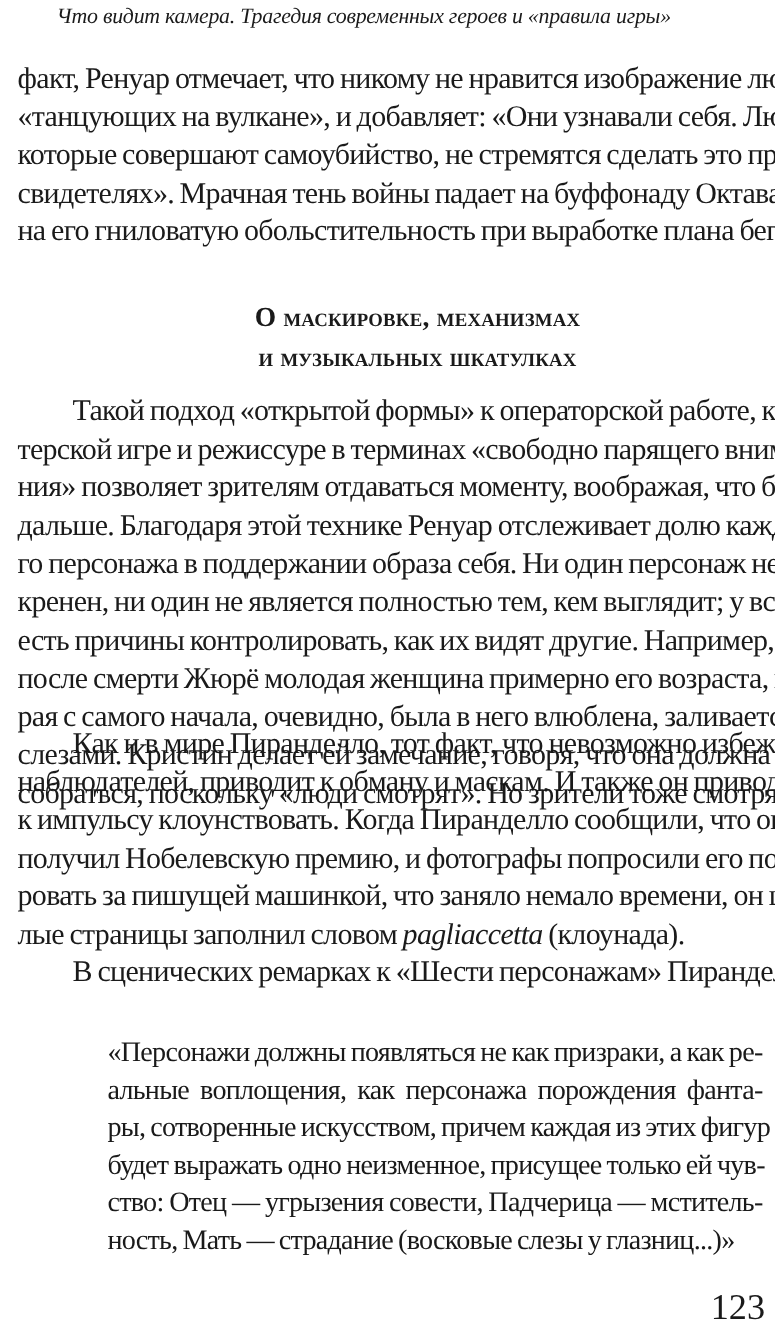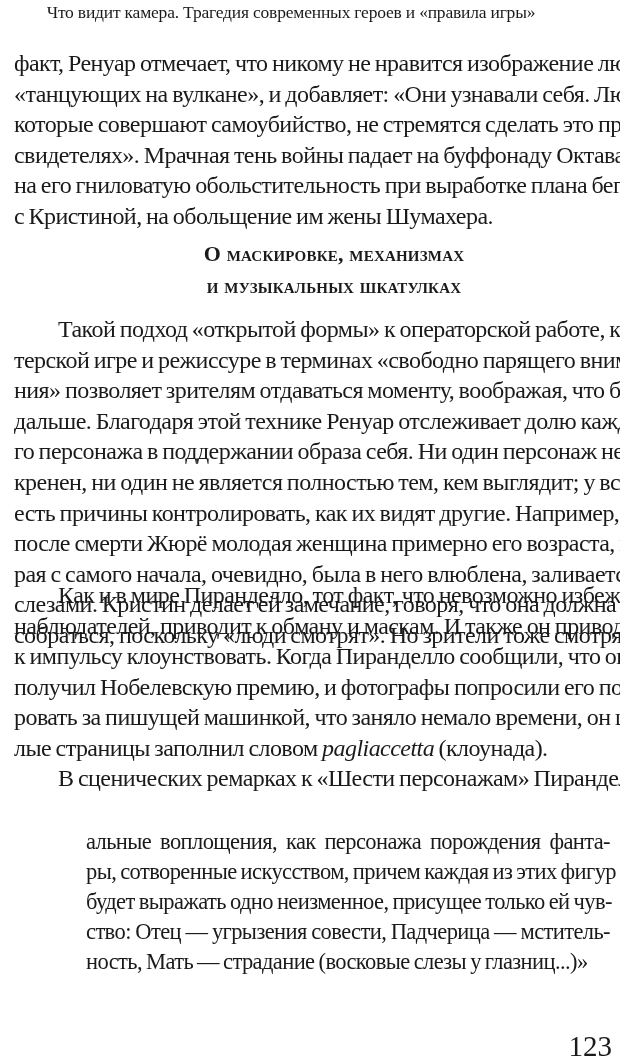--- a/index.html
+++ b/index.html
@@ -2,21 +2,21 @@
 <html><head>
 <meta charset="utf-8">
 <style>
   html, body { margin: 0; padding: 0; background: #ffffff; }
   body {
     width: 620px; height: 1063px; position: relative; overflow: hidden;
     font-family: "Liberation Serif", "DejaVu Serif", serif; color: #1a1a1a;
   }
   .running-head {
     position: absolute; left: 0; width: 582px; top: 2px;
-    text-align: center; font-size: 17.5px; letter-spacing: -0.2px;
+    text-align: center; font-style: italic; font-size: 17.5px; letter-spacing: -0.2px;
   }
   .block { position: absolute; left: 14px; width: 596px; }
   .line {
     height: 30.6px; line-height: 30.6px; font-size: 24px;
     text-align: justify; text-align-last: justify; white-space: nowrap;
     letter-spacing: -0.55px; word-spacing: -1px;
   }
   .line.last { text-align-last: left; }
   .line.indent { padding-left: 44px; }
   .heading {
@@ -35,21 +35,20 @@
 <body>
 
 <div class="running-head">Что видит камера. Трагедия современных героев и «правила игры»</div>
 
 <div class="block" style="top:48px;">
   <div class="line">факт, Ренуар отмечает, что никому не нравится изображение людей,</div>
   <div class="line">«танцующих на вулкане», и добавляет: «Они узнавали себя. Люди,</div>
   <div class="line">которые совершают самоубийство, не стремятся сделать это при</div>
   <div class="line">свидетелях». Мрачная тень войны падает на буффонаду Октава,</div>
   <div class="line">на его гниловатую обольстительность при выработке плана бегства</div>
-  <div class="line last">с Кристиной, на обольщение им жены Шумахера.</div>
 </div>
 
 <div class="heading" style="top:238px;padding-left:24px;">
   <div>О маскировке, механизмах</div>
   <div>и музыкальных шкатулках</div>
 </div>
 
 <div class="block" style="top:314px;">
   <div class="line indent">Такой подход «открытой формы» к операторской работе, к ак-</div>
   <div class="line">терской игре и режиссуре в терминах «свободно парящего внима-</div>
@@ -71,20 +70,21 @@
   <div class="line">получил Нобелевскую премию, и фотографы попросили его пози-</div>
   <div class="line">ровать за пишущей машинкой, что заняло немало времени, он це-</div>
   <div class="line last"><span>лые страницы заполнил словом </span><em>pagliaccetta</em><span> (клоунада).</span></div>
 </div>
 
 <div class="block" style="top:763px;">
   <div class="line indent">В сценических ремарках к «Шести персонажам» Пиранделло</div>
 </div>
 
 <div class="quote" style="top:827px;">
+  <div class="line">«Персонажи должны появляться не как призраки, а как ре-</div>
   <div class="line">альные воплощения, как персонажа порождения фанта-</div>
   <div class="line">ры, сотворенные искусством, причем каждая из этих фигур</div>
   <div class="line">будет выражать одно неизменное, присущее только ей чув-</div>
   <div class="line">ство: Отец — угрызения совести, Падчерица — мститель-</div>
   <div class="line last">ность, Мать — страдание (восковые слезы у глазниц...)»</div>
 </div>
 
 <div class="page-number">123</div>
 
 </body></html>

